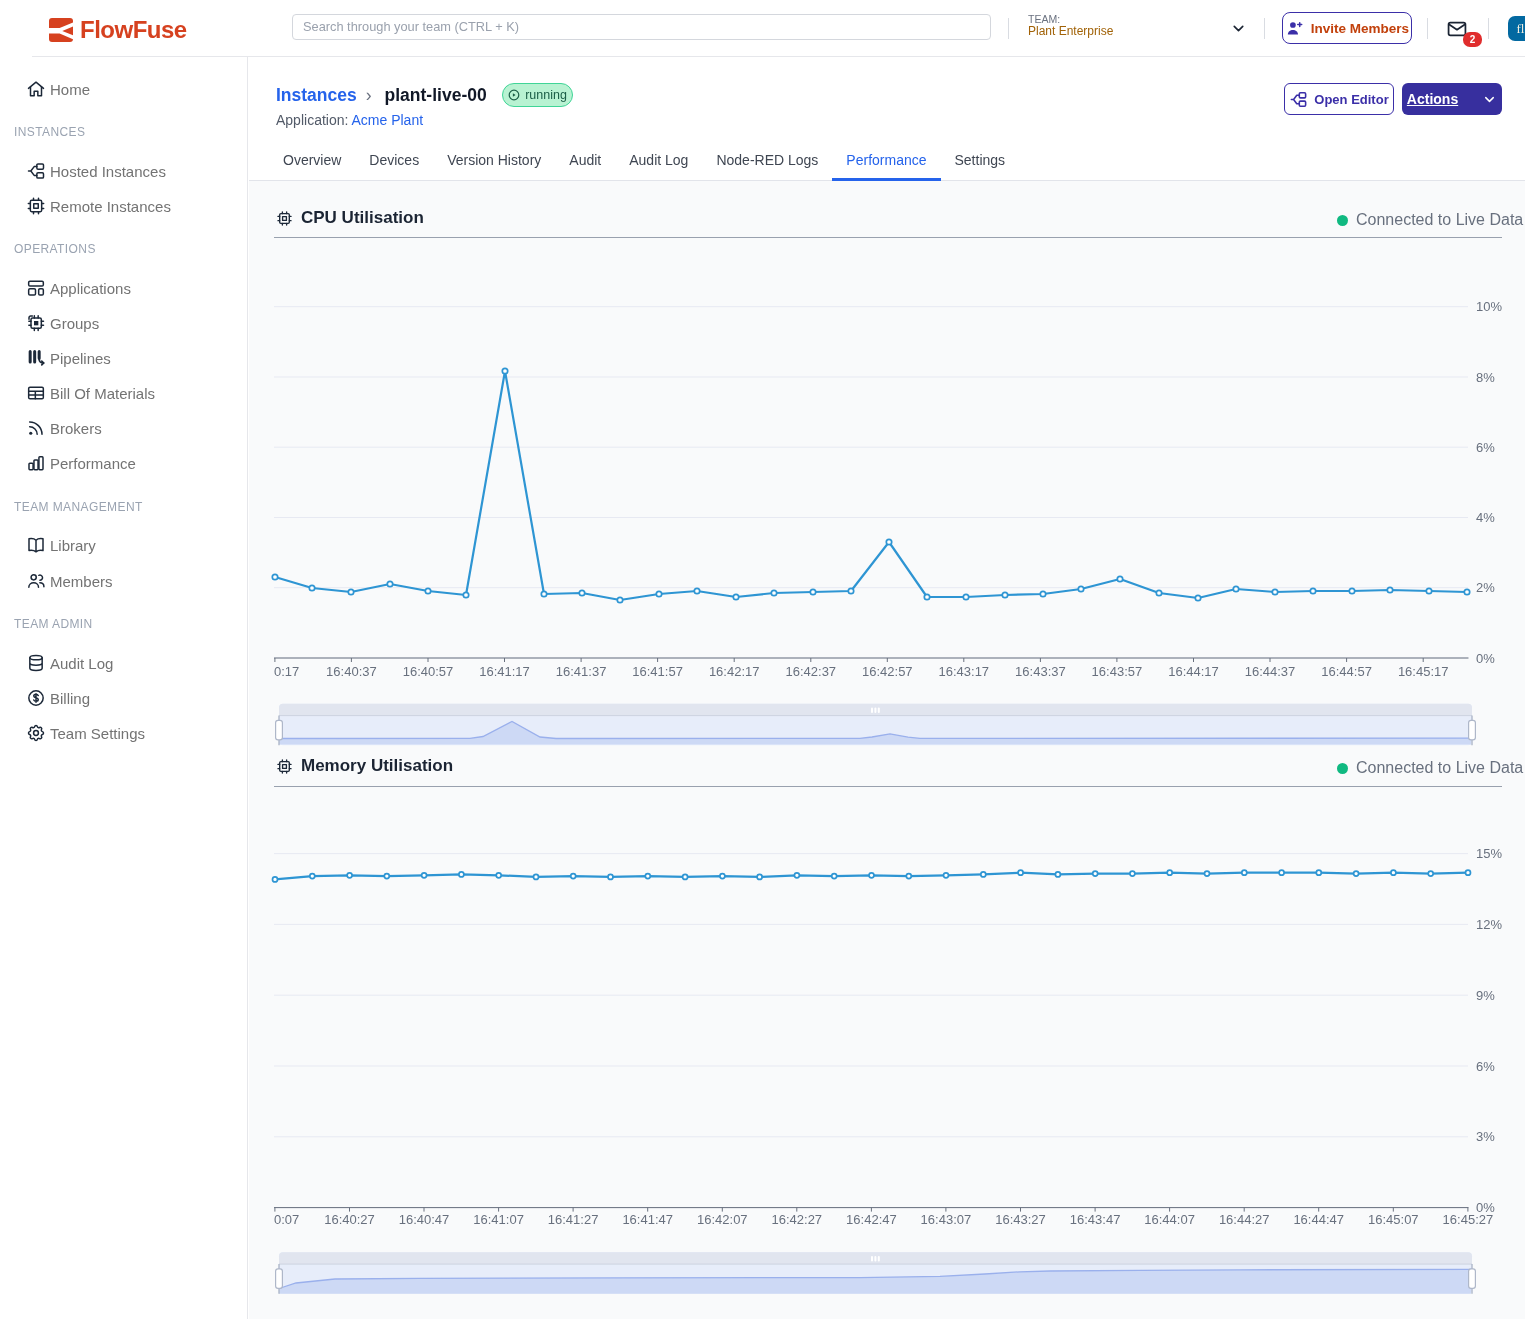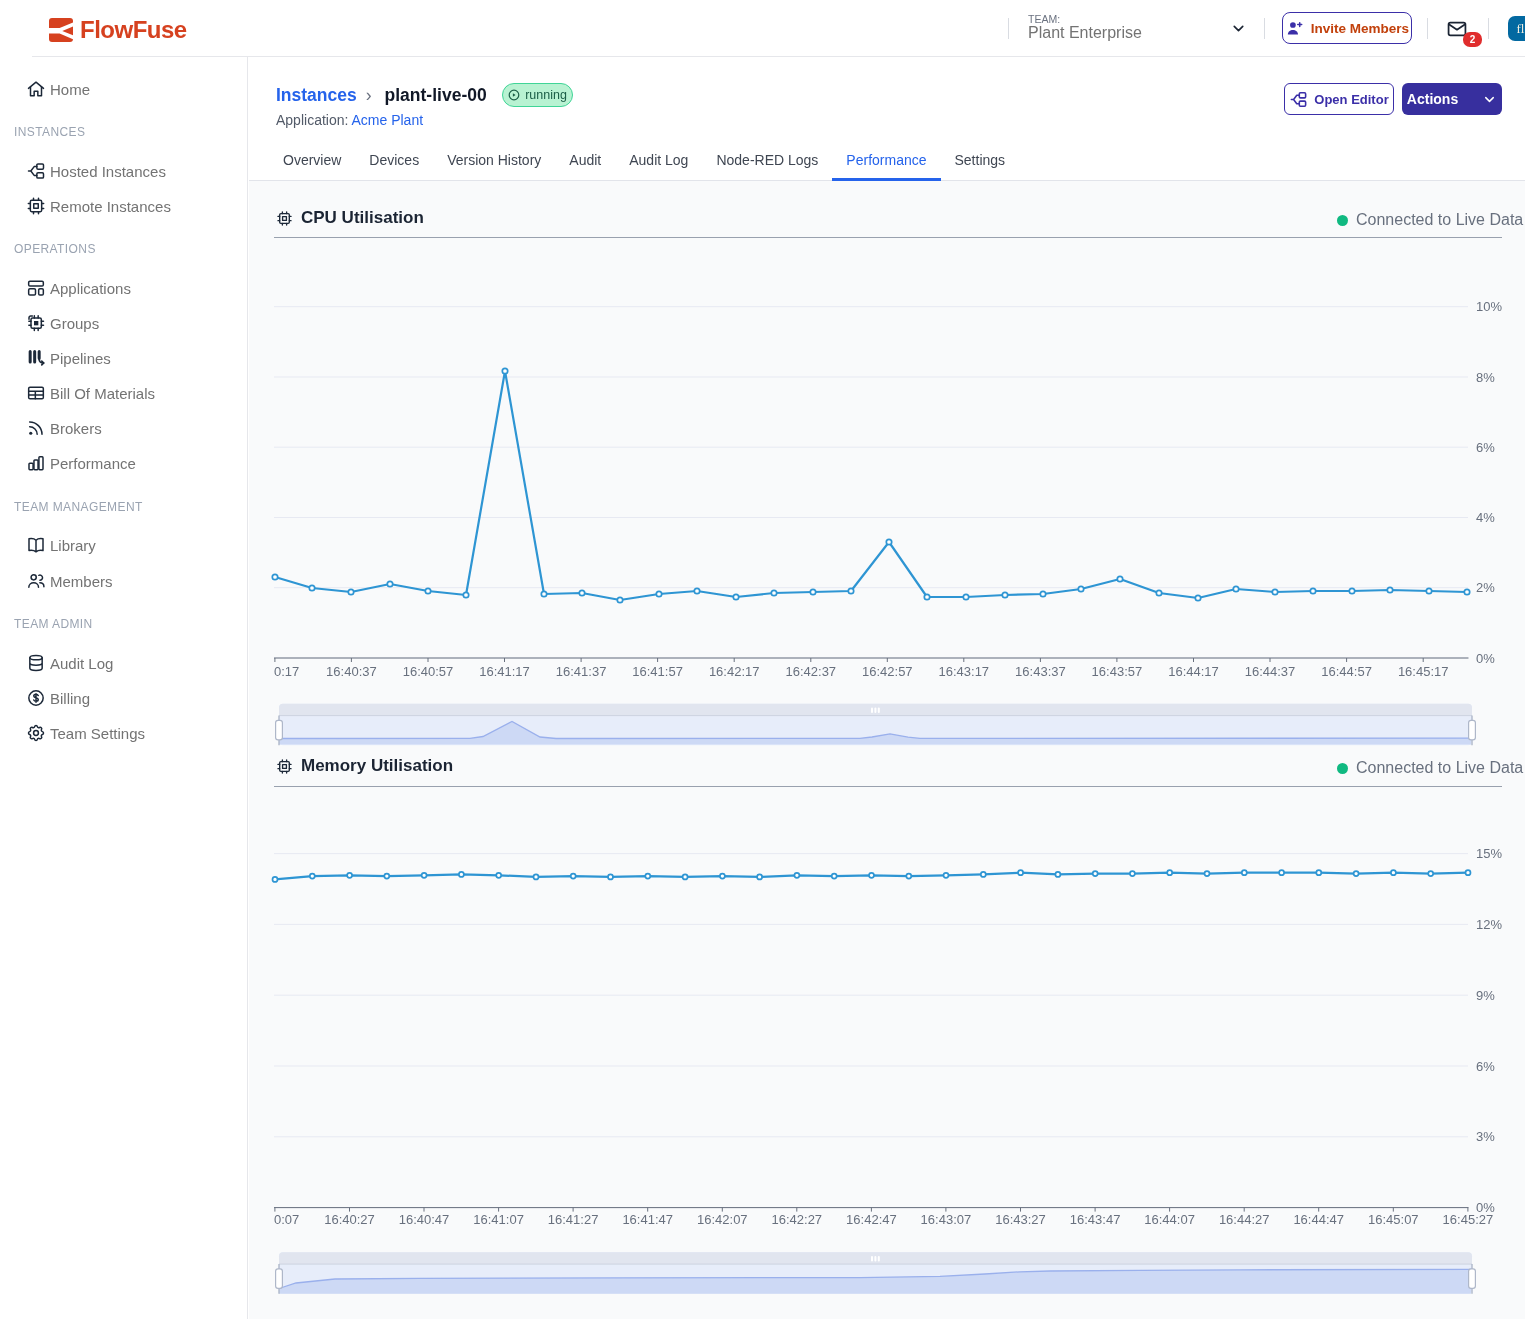--- a/index.html
+++ b/index.html
@@ -8,21 +8,21 @@
 
 
 .topbar { position:absolute; left:0; top:0; width:1525px; height:57px; background:#fff;
   border-bottom:1px solid #e6e7eb; z-index:5;margin-left:32px; }
 .logo { position:absolute; left:17px; top:16px; display:flex; align-items:center; gap:7px; }
 .logo-text { font-size:24px; font-weight:bold; color:#d6411f; letter-spacing:-0.5px; }
 .search { position:absolute; left:260px; top:14px; width:699px; height:26px; border:1px solid #d4d7dd;
   border-radius:4px; background:#fff; color:#9aa1ad; font-size:12.8px; line-height:24px; padding-left:10px; }
 .vsep { position:absolute; width:1px; background:#d9dce2; }
 .team-label { position:absolute; left:996px; top:13px; font-size:10.5px; color:#6b7280; }
-.team-name { position:absolute; left:996px; top:24px; font-size:16px; color:#737373; }
+.team-name { position:absolute; left:996px; top:24px; font-size:12px; color:#a16207; }
 .inv-btn { position:absolute; left:1250px; top:12px; width:130px; height:32px; border:1px solid #3b2fa8;
   border-radius:8px; display:flex; align-items:center; justify-content:center; gap:7px;
   color:#c2410c; font-size:13.5px; font-weight:bold; background:#fff; }
 .badge2 { position:absolute; left:1431px; top:32px; width:19px; height:15px; background:#e02d2d;
   border-radius:7px; color:#fff; font-size:10px; font-weight:bold; text-align:center; line-height:15px; }
 .avatar { position:absolute; left:1476px; top:16px; width:25px; height:25px; border-radius:7px;
   background:#0369a1; color:#f3efdf; font-size:13px; text-align:center; line-height:26px;
   font-family:"Liberation Serif",serif; }
 
 
@@ -48,21 +48,21 @@
 .tabs { position:absolute; left:269px; top:147px; display:flex; }
 .tab { padding:0 14px; font-size:14px; color:#3f4652; height:34px; line-height:26px; }
 .tab.active { color:#2563eb; border-bottom:3px solid #2563eb; }
 
 
 .btn-open { position:absolute; left:1284px; top:83px; width:110px; height:32px; background:#fff;
   border:1px solid #3b2fa8; border-radius:6px; display:flex; align-items:center; justify-content:center;
   gap:6px; color:#3b2fa8; font-size:13px; font-weight:bold;text-align:center; }
 .btn-actions { position:absolute; left:1402px; top:83px; width:100px; height:32px; background:#372f9e;
   border-radius:6px; display:flex; align-items:center; justify-content:center; gap:24px; color:#fff;
-  font-size:14px; font-weight:bold; }
+  font-size:14px; font-weight:bold;text-decoration:underline; }
 
 
 .sec-title { position:absolute; display:flex; align-items:center; gap:8px;
   font-size:17px; font-weight:bold; color:#1b2433; }
 .sec-status { position:absolute; display:flex; align-items:center; gap:8px; font-size:16px; color:#68707e; }
 .dot { width:11px; height:11px; border-radius:50%; background:#10b981; }
 .sec-line { position:absolute; height:1px; background:#99a1ae; }
 .charts { position:absolute; left:0; top:0; }
 </style></head>
 <body>
@@ -71,20 +71,21 @@
 <div class="main-head"></div>
 
 <div class="topbar">
   <div class="logo">
       <svg width="24" height="24" viewBox="0 0 24 24">
         <rect x="0" y="0" width="24" height="24" rx="3" fill="#d6411f"></rect>
         <path d="M0 10.1 H10.6 L24 4.4 V8.4 L13.3 12.9 L24 17.3 V21.3 L10.6 15.5 H0 Z" fill="#fff"></path>
       </svg>
       <span class="logo-text">FlowFuse</span>
     </div>
+  <div class="search">Search through your team (CTRL + K)</div>
   <div class="vsep" style="left:976px;top:18px;height:21px"></div>
   <div class="team-label">TEAM:</div>
   <div class="team-name">Plant Enterprise</div>
   <div class="abs" style="left:1198px;top:20px"><svg width="17" height="17" viewBox="0 0 24 24" fill="none" stroke="#1b2433" stroke-width="2.3" stroke-linecap="round" stroke-linejoin="round">
         <path d="M6 9l6 6 6-6"></path>
       </svg></div>
   <div class="vsep" style="left:1232px;top:18px;height:21px"></div>
   <div class="inv-btn">
       <svg width="19" height="19" viewBox="0 0 24 24" fill="#3b2fa8">
         <circle cx="10" cy="7.6" r="3.6"></circle>

